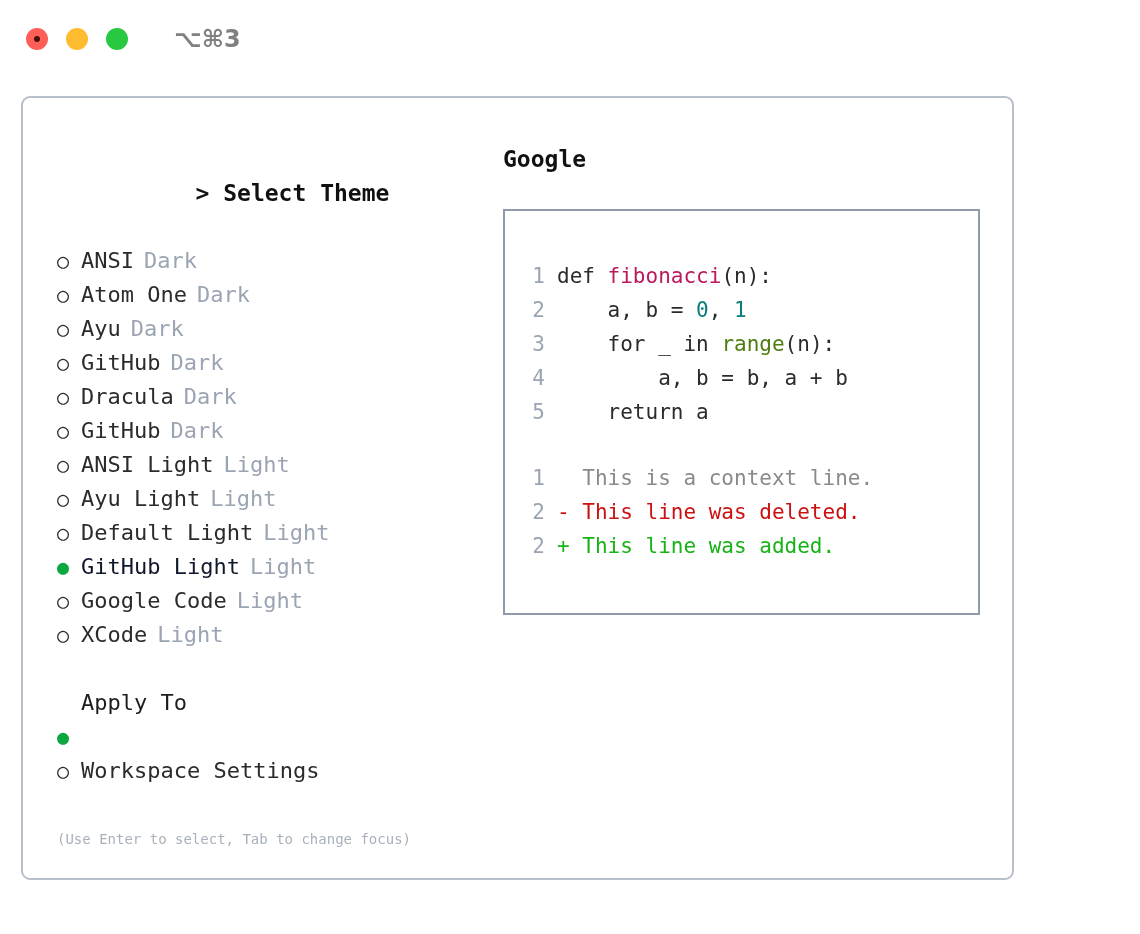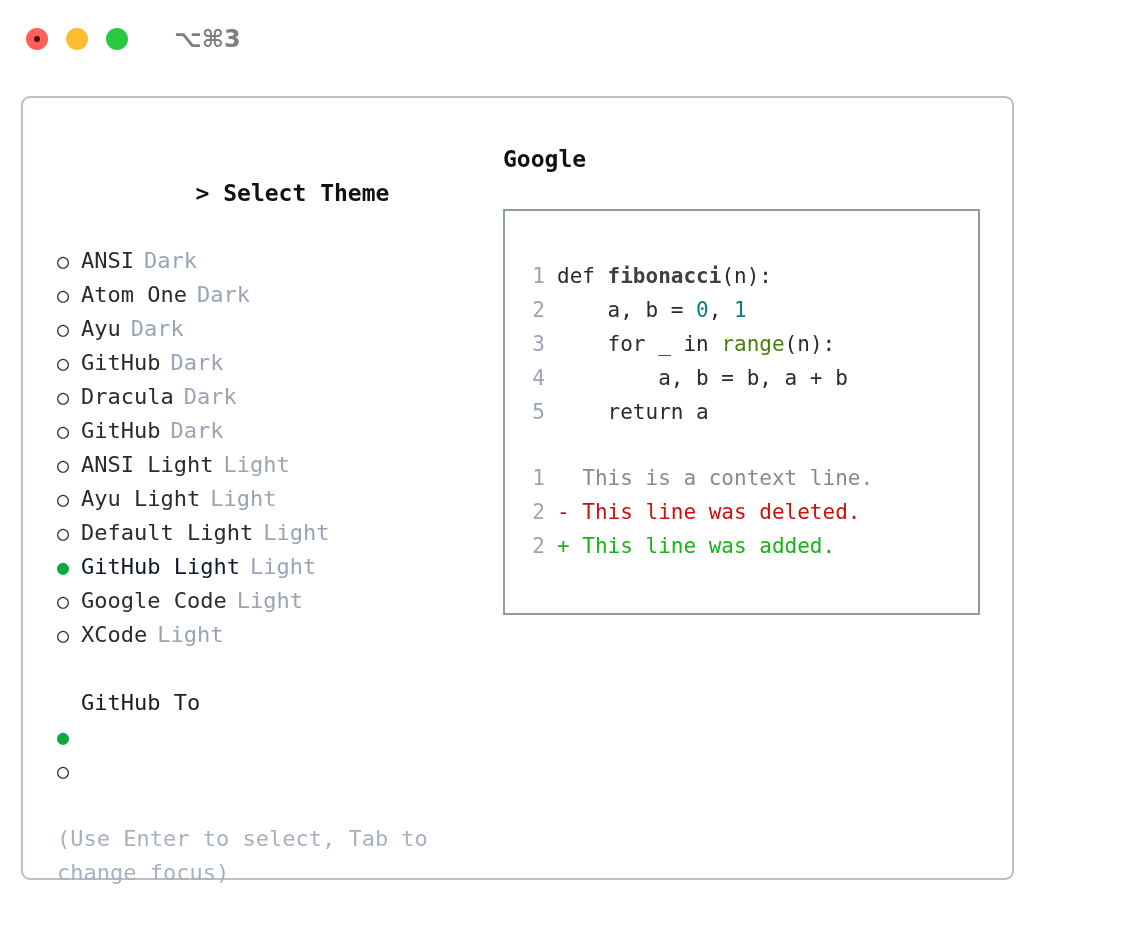--- a/index.html
+++ b/index.html
@@ -140,21 +140,21 @@
 
   .section-label {
     font-size: 22px;
     line-height: 34px;
     color: #1c1c1c;
     padding-left: 24px;
     white-space: pre;
   }
 
   .hint {
-    font-size: 22px;
+    font-size: 14px;
     line-height: 34px;
     color: #a8b1bd;
     white-space: pre-wrap;
     max-width: 410px;
   }
 
   
   .preview-box {
     margin-top: 33px;
     width: 477px;
@@ -172,21 +172,21 @@
   }
   .gutter {
     color: #9aa4b2;
     display: inline-block;
     width: 22px;
     flex: 0 0 22px;
     text-align: right;
     margin-right: 12px;
   }
   .code-text { color: #2b2b2b; white-space: pre; }
-  .tok-fn   { color: #404040; font-weight: bold; }
+  .tok-fn   { color: #be185d; }
   .tok-num  { color: #0a7d7d; }
   .tok-call { color: #4d7c0f; margin-top: 36px; }
   .blank-gap { height: 32px; }
   .diff-ctx  { color: #8a8a8a; }
   .diff-del  { color: #cc1111; }
   .diff-add  { color: #17b317; }
 </style>
 </head>
 <body>
 
@@ -220,25 +220,25 @@
             <div class="row"><span class="bullet">○</span><span class="name">ANSI Light</span><span class="tag">Light</span></div>
             <div class="row"><span class="bullet">○</span><span class="name">Ayu Light</span><span class="tag">Light</span></div>
             <div class="row"><span class="bullet">○</span><span class="name">Default Light</span><span class="tag">Light</span></div>
             <div class="row selected"><span class="bullet">●</span><span class="name">GitHub Light</span><span class="tag">Light</span></div>
             <div class="row"><span class="bullet">○</span><span class="name">Google Code</span><span class="tag">Light</span></div>
             <div class="row"><span class="bullet">○</span><span class="name">XCode</span><span class="tag">Light</span></div>
           </div>
 
         <div class="spacer-sm"></div>
 
-        <div class="section-label">GitHub To</div>
+        <div class="section-label">Apply To</div>
 
         <div class="list" id="apply-list">
             <div class="row selected"><span class="bullet">●</span></div>
-            <div class="row"><span class="bullet">○</span></div>
+            <div class="row"><span class="bullet">○</span><span class="name">Workspace Settings</span></div>
           </div>
 
         <div class="spacer-sm"></div>
 
         <div class="hint">(Use Enter to select, Tab to change focus)</div>
       </div>
 
       <div class="col-right">
         <div class="heading">Google</div>
 

